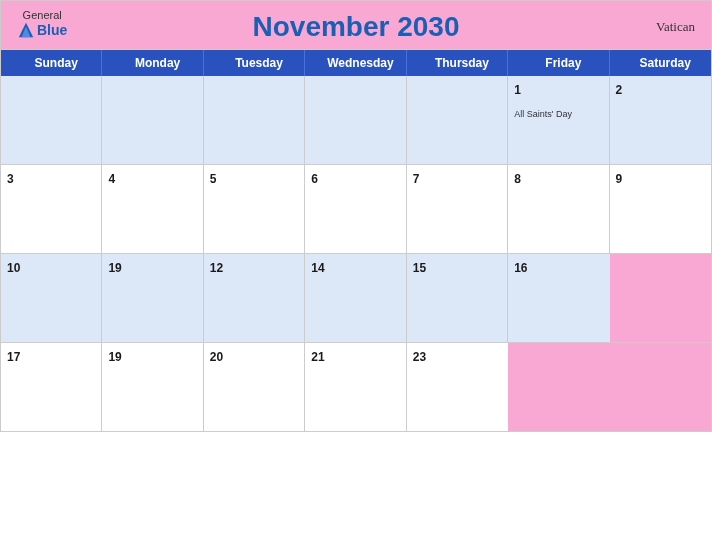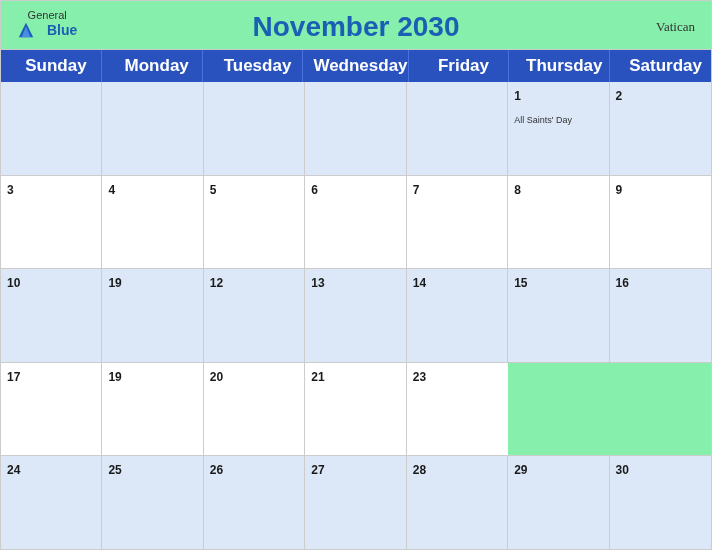--- a/index.html
+++ b/index.html
@@ -7,22 +7,22 @@
     body {
       font-family: Arial, sans-serif;
       background: #fff;
       width: 712px;
       height: 550px;
       overflow: hidden;
     }
 
     .calendar-container {
       width: 712px;
-      height: 550px;
-      background: #86efac;
+      height: 432px;
+      background: #f9a8d4;
       border: 1px solid #ccc;
       display: flex;
       flex-direction: column;
       justify-content: flex-end;
     }
 
     .header {
       display: flex;
       align-items: center;
       justify-content: center;
@@ -44,21 +44,21 @@
       color: #333;
       font-weight: normal;
     }
 
     .logo-blue {
       font-size: 14px;
       color: #1a5fb4;
       font-weight: bold;
       display: flex;
       align-items: center;
-      gap: 12px;
+      gap: 2px;
     }
 
     .logo-icon {
       width: 18px;
       height: 18px;
     }
 
     .title {
       font-size: 28px;
       color: #1a5fb4;
@@ -84,21 +84,21 @@
 
     .day-headers {
       display: grid;
       grid-template-columns: repeat(7, 1fr);
       background: #2a52be;
     }
 
     .day-header {
       text-align: center;
       color: #fff;
-      font-size: 17px;
+      font-size: 12px;
       font-weight: bold;
       padding: 6px 0;
       border-right: 1px solid #4a72de;
       margin-left: 10px;
     }
 
     .day-header:last-child {
       border-right: none;
     }
 
@@ -175,22 +175,22 @@
     <span class="country-label">Vatican</span>
   </div>
 
   <div class="calendar-grid">
 
     <div class="day-headers">
     <div class="day-header">Sunday</div>
         <div class="day-header">Monday</div>
         <div class="day-header">Tuesday</div>
         <div class="day-header">Wednesday</div>
+        <div class="day-header">Thursday</div>
         <div class="day-header">Friday</div>
-        <div class="day-header">Thursday</div>
         <div class="day-header">Saturday</div>
       </div>
 
     <div class="weeks-container">
     <div class="week-row">
           <div class="day-cell"></div>
           <div class="day-cell"></div>
           <div class="day-cell"></div>
           <div class="day-cell"></div>
           <div class="day-cell"></div>
@@ -203,37 +203,27 @@
           <div class="day-cell"><span class="day-number">5</span></div>
           <div class="day-cell"><span class="day-number">6</span></div>
           <div class="day-cell"><span class="day-number">7</span></div>
           <div class="day-cell"><span class="day-number">8</span></div>
           <div class="day-cell"><span class="day-number">9</span></div>
         </div>
         <div class="week-row">
           <div class="day-cell"><span class="day-number">10</span></div>
           <div class="day-cell"><span class="day-number">19</span></div>
           <div class="day-cell"><span class="day-number">12</span></div>
-          <div class="day-cell"><span class="day-number">13</span></div>
           <div class="day-cell"><span class="day-number">14</span></div>
           <div class="day-cell"><span class="day-number">15</span></div>
           <div class="day-cell"><span class="day-number">16</span></div>
         </div>
         <div class="week-row">
           <div class="day-cell"><span class="day-number">17</span></div>
           <div class="day-cell"><span class="day-number">19</span></div>
           <div class="day-cell"><span class="day-number">20</span></div>
           <div class="day-cell"><span class="day-number">21</span></div>
           <div class="day-cell"><span class="day-number">23</span></div>
         </div>
-        <div class="week-row">
-          <div class="day-cell"><span class="day-number">24</span></div>
-          <div class="day-cell"><span class="day-number">25</span></div>
-          <div class="day-cell"><span class="day-number">26</span></div>
-          <div class="day-cell"><span class="day-number">27</span></div>
-          <div class="day-cell"><span class="day-number">28</span></div>
-          <div class="day-cell"><span class="day-number">29</span></div>
-          <div class="day-cell"><span class="day-number">30</span></div>
-        </div>
       </div>
 
   </div>
 </div>
 
 </body></html>

